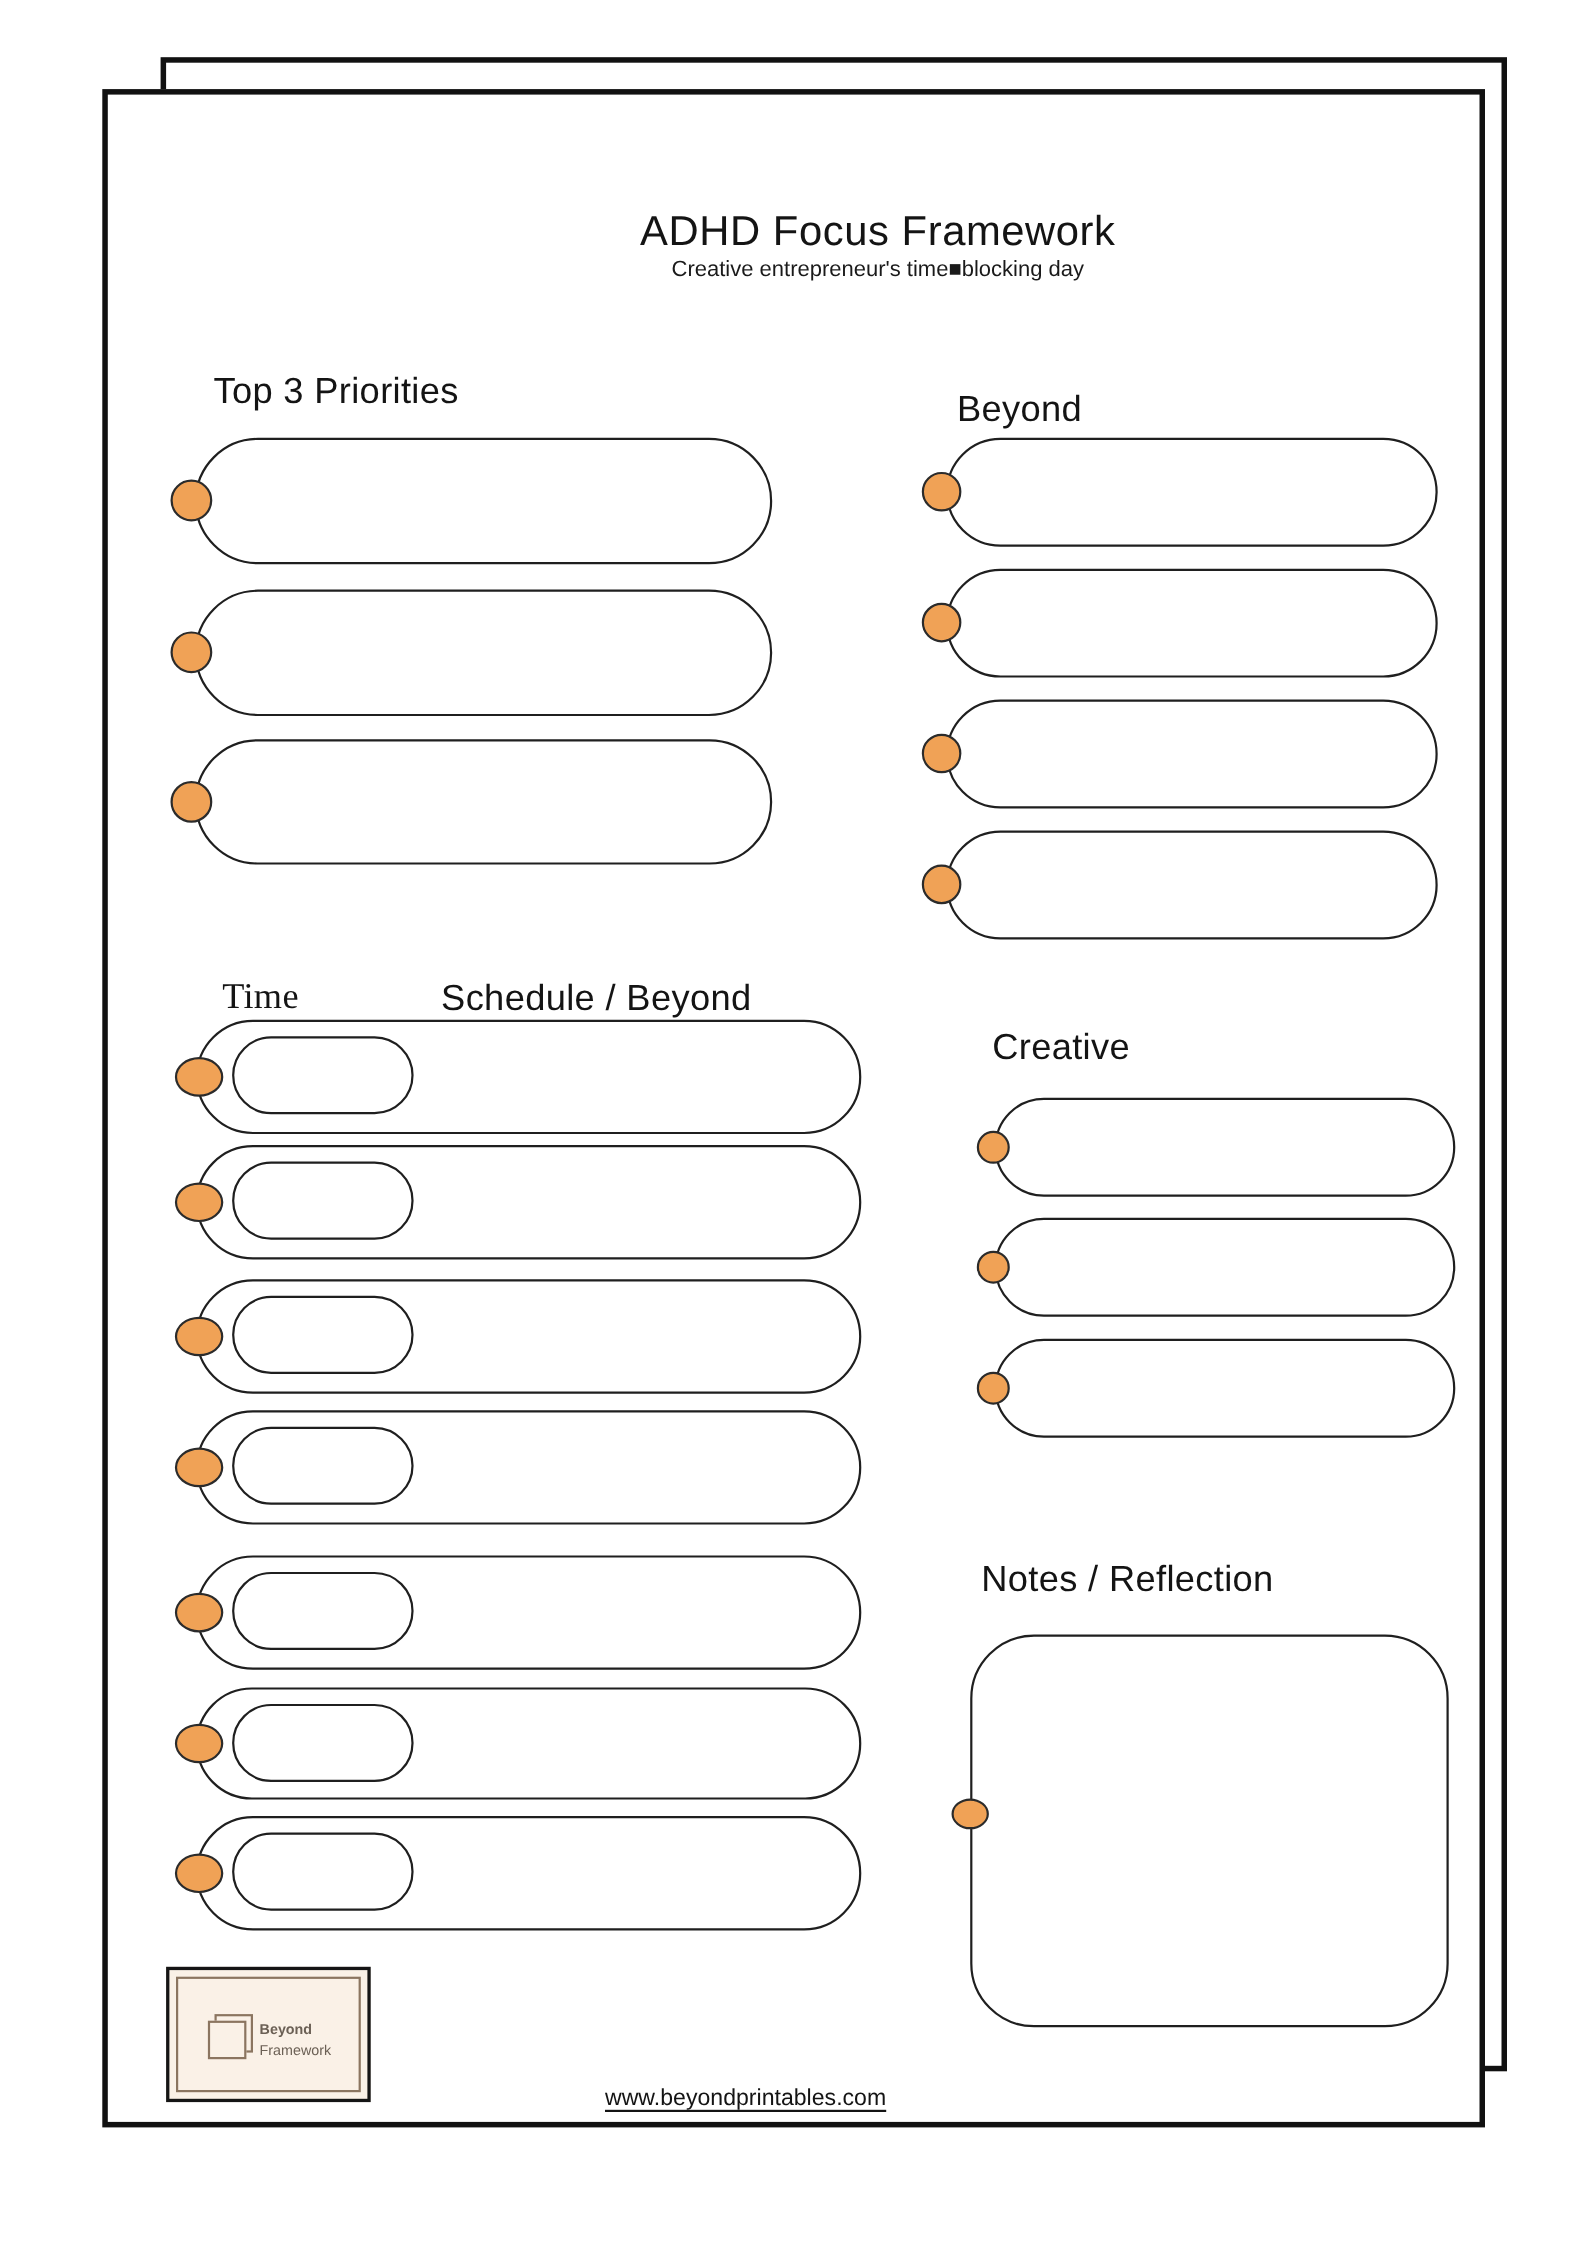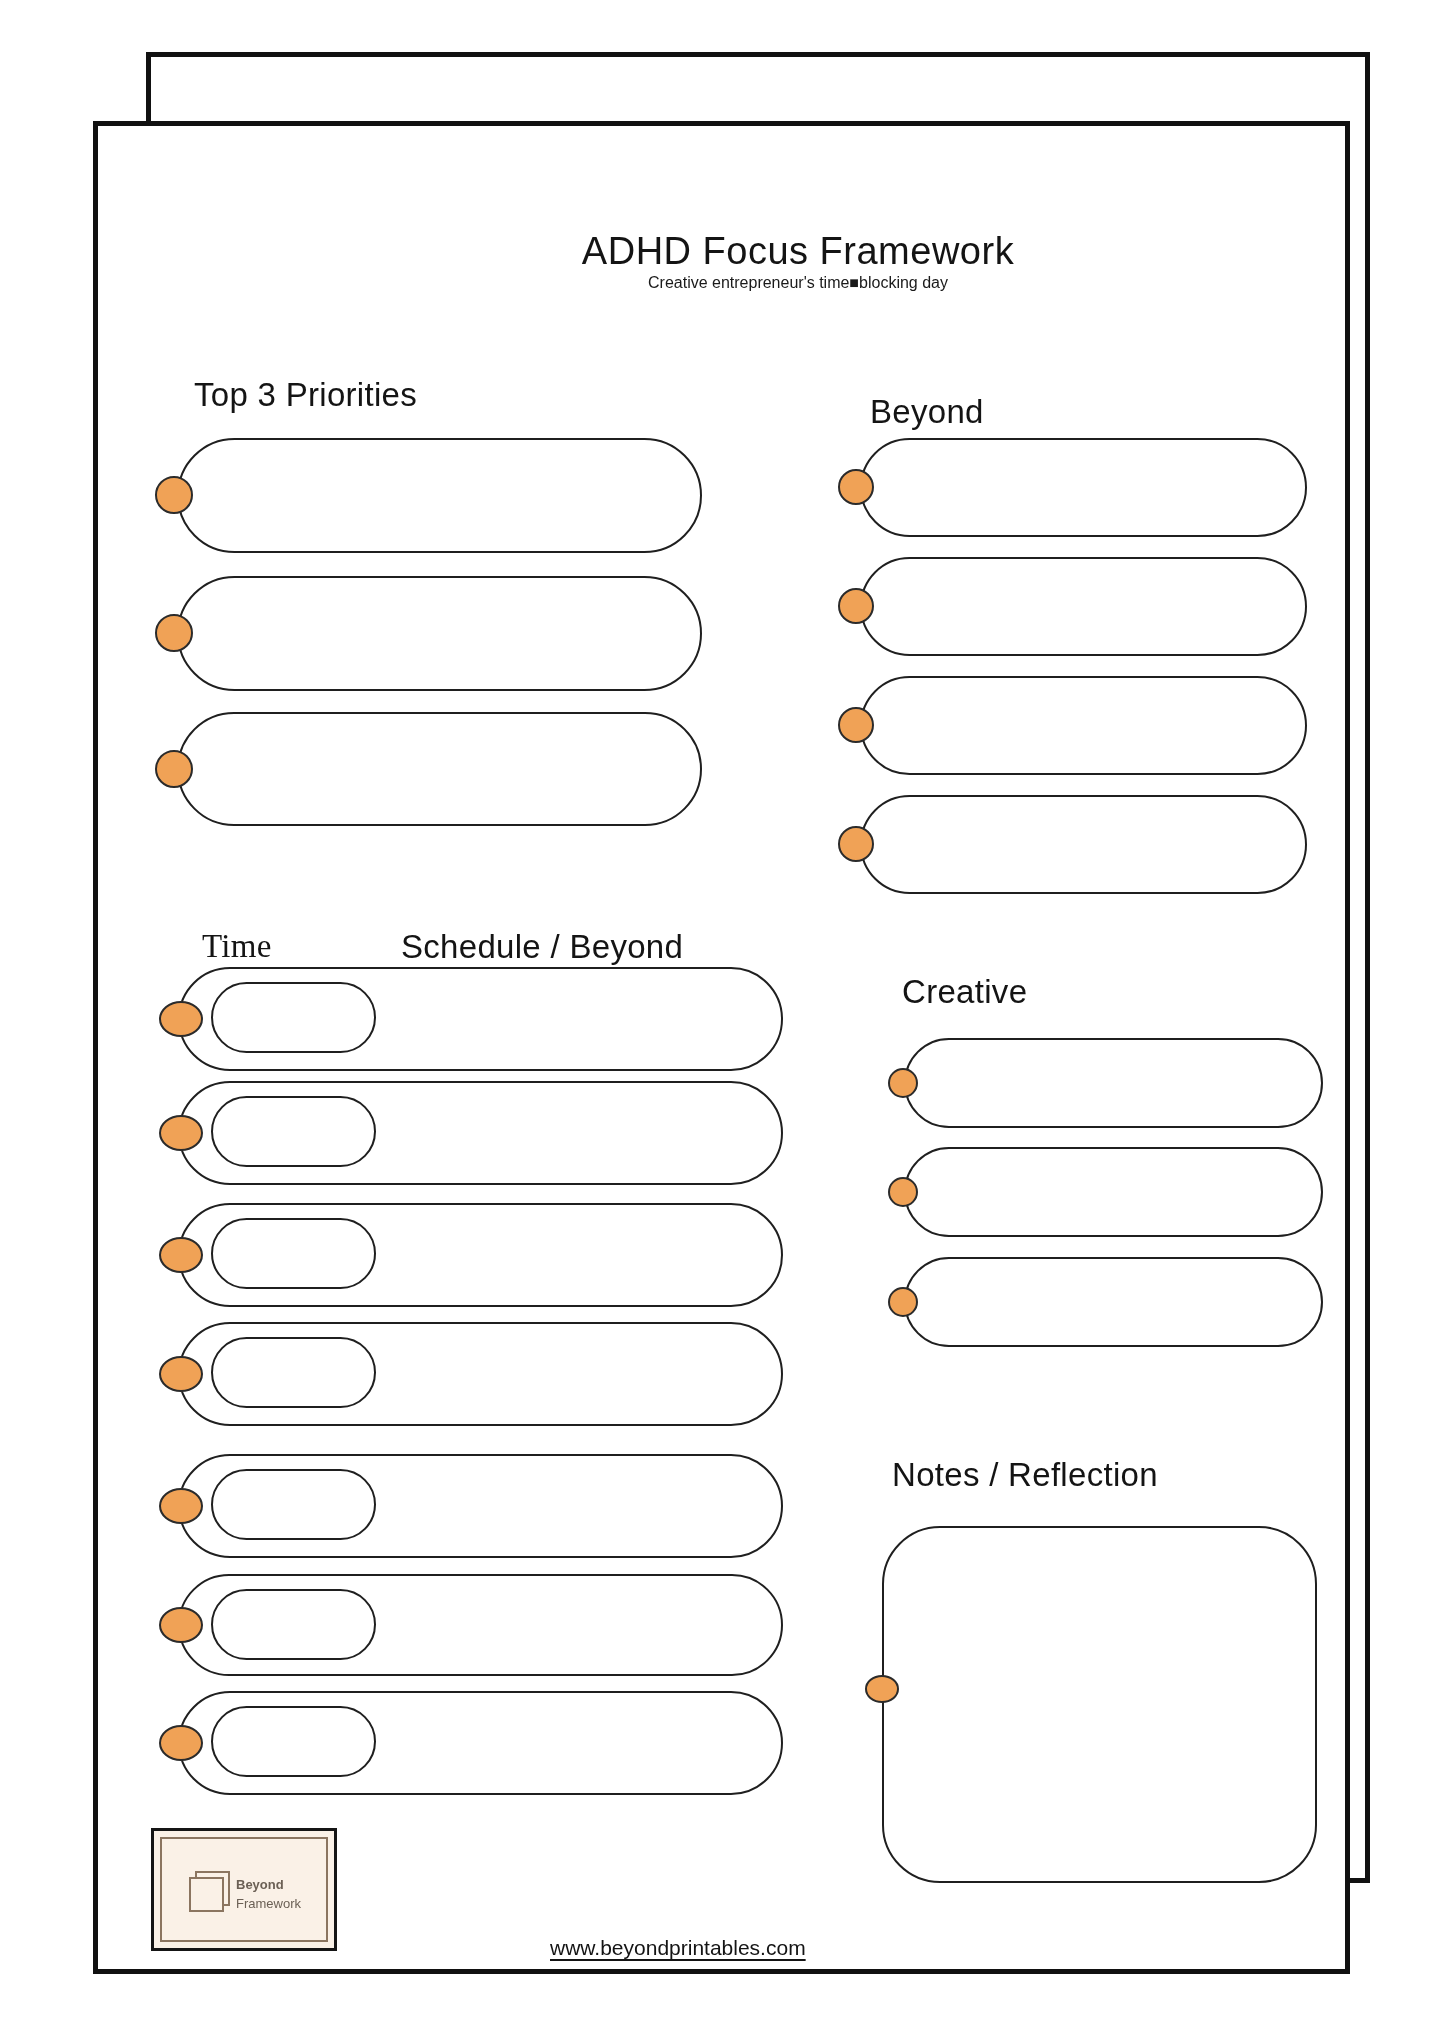--- a/index.html
+++ b/index.html
@@ -6,30 +6,30 @@
   body{
     width:1445px;height:2044px;position:relative;overflow:hidden;
     font-family:"Liberation Sans", sans-serif;color:#111;
   }
   .shadow-page{
     position:absolute;left:146px;top:52px;width:1224px;height:1831px;
     background:#ffffff;border:5px solid #111;box-sizing:border-box;z-index:0;
   }
   .main-page{
     position:absolute;left:93px;top:81px;width:1257px;height:1853px;
-    background:#ffffff;border:5px solid #111;box-sizing:border-box;z-index:1;margin-top:40px;
+    background:#ffffff;border:5px solid #111;box-sizing:border-box;z-index:1;
   }
   .abs{position:absolute;}
   .page-title{
     left:350px;top:104px;width:700px;text-align:center;
     font-size:38px;line-height:1.15;color:#141414;letter-spacing:.5px;
   }
   .page-subtitle{
     left:350px;top:148px;width:700px;text-align:center;
-    font-size:16px;color:#1a1a1a;
+    font-size:20px;color:#1a1a1a;
   }
   .section-heading{
     font-size:33px;color:#141414;letter-spacing:.3px;white-space:nowrap;text-align:right;
   }
   .pill{
     position:absolute;background:#fff;border:2px solid var(--line);
     border-radius:999px;box-sizing:border-box;
   }
   .dot{
     position:absolute;background:var(--accent);

